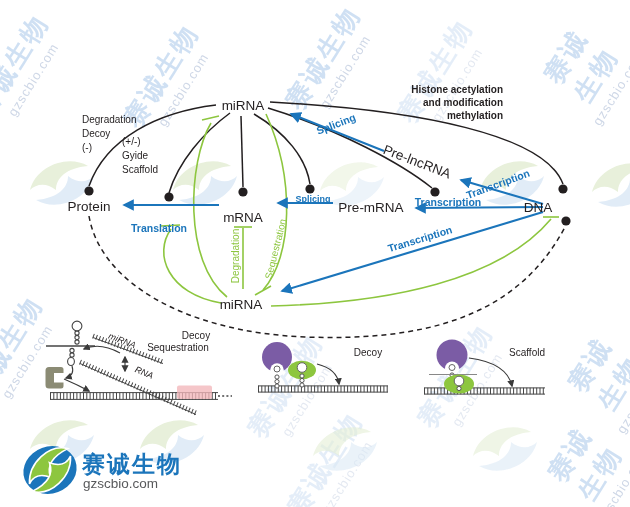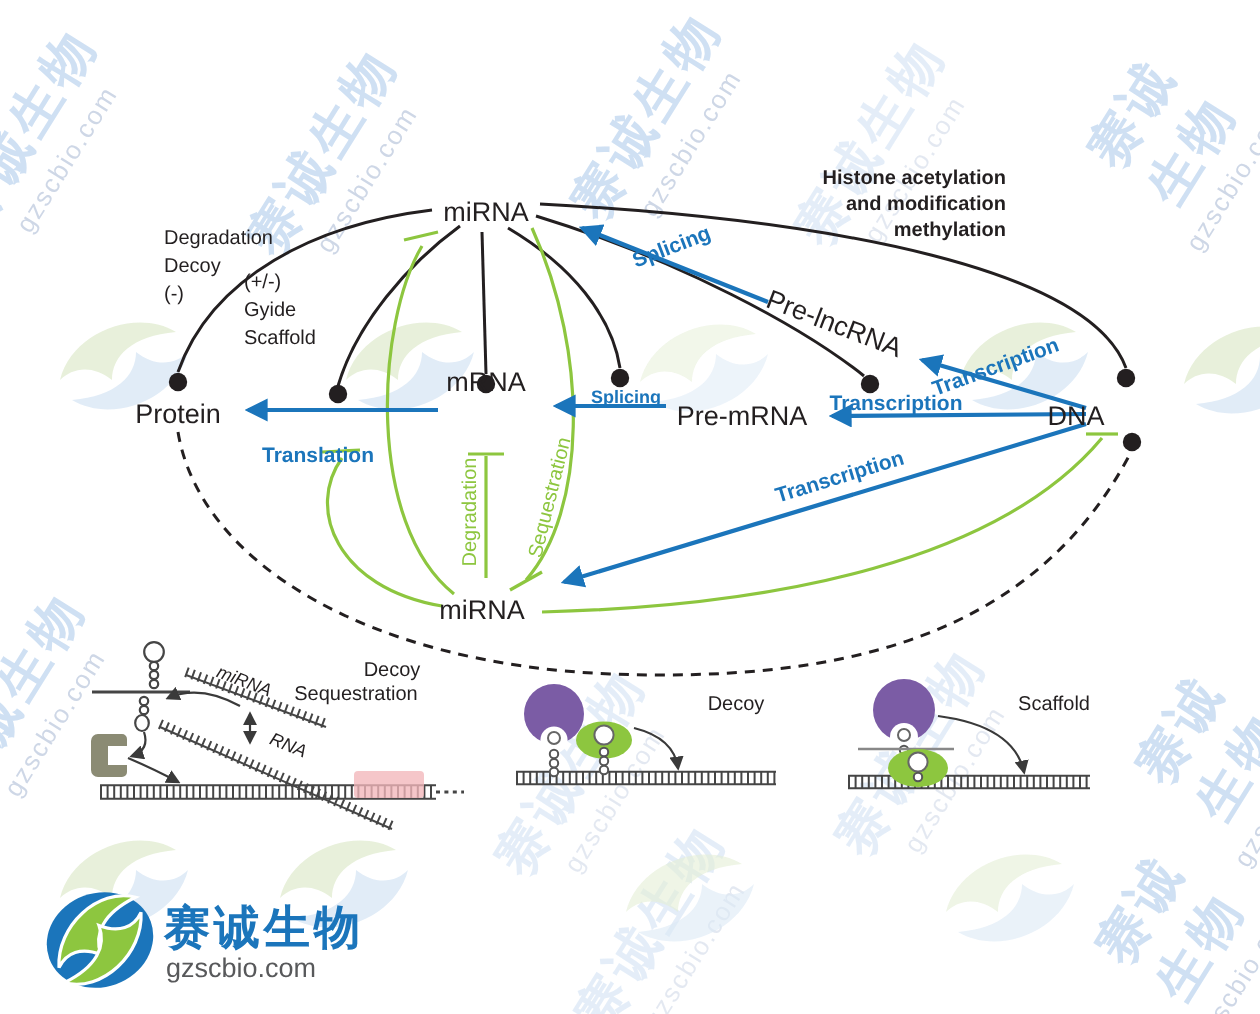--- a/index.html
+++ b/index.html
@@ -226,21 +226,21 @@
 
     <g transform="translate(50,470) rotate(-20)">
       <ellipse rx="27" ry="23.5" fill="#1b75bb"></ellipse>
       <path d="M-24,6 C-18,-14 8,-25 24,-14 C6,-12 -2,-4 -2,7 C-10,0 -18,0 -24,6 Z" fill="#8dc63f" stroke="#fff" stroke-width="1.6"></path>
       <path d="M24,-6 C18,14 -8,25 -24,14 C-6,12 2,4 2,-7 C10,0 18,0 24,-6 Z" fill="#8dc63f" stroke="#fff" stroke-width="1.6"></path>
     </g>
   </svg>
 
   <span class="lbl node" style="left:243px;top:106px">miRNA</span>
   <span class="lbl node" style="left:89px;top:207px">Protein</span>
-  <span class="lbl node" style="left:243px;top:191px">mRNA</span>
+  <span class="lbl node" style="left:243px;top:218px">mRNA</span>
   <span class="lbl node" style="left:371px;top:208px">Pre-mRNA</span>
   <span class="lbl node" style="left:417px;top:162px;transform:translate(-50%,-50%) rotate(21deg)">Pre-lncRNA</span>
   <span class="lbl node" style="left:538px;top:208px">DNA</span>
   <span class="lbl node" style="left:241px;top:305px">miRNA</span>
 
   <span class="lbl blue" style="left:159px;top:228px;font-size:10.5px">Translation</span>
   <span class="lbl blue tiny" style="left:313px;top:199px">Splicing</span>
   <span class="lbl blue" style="left:448px;top:202px;font-size:10.5px">Transcription</span>
   <span class="lbl blue" style="left:498px;top:184px;font-size:10.5px;transform:translate(-50%,-50%) rotate(-20deg)">Transcription</span>
   <span class="lbl blue" style="left:420px;top:239px;font-size:10.5px;transform:translate(-50%,-50%) rotate(-17deg)">Transcription</span>

